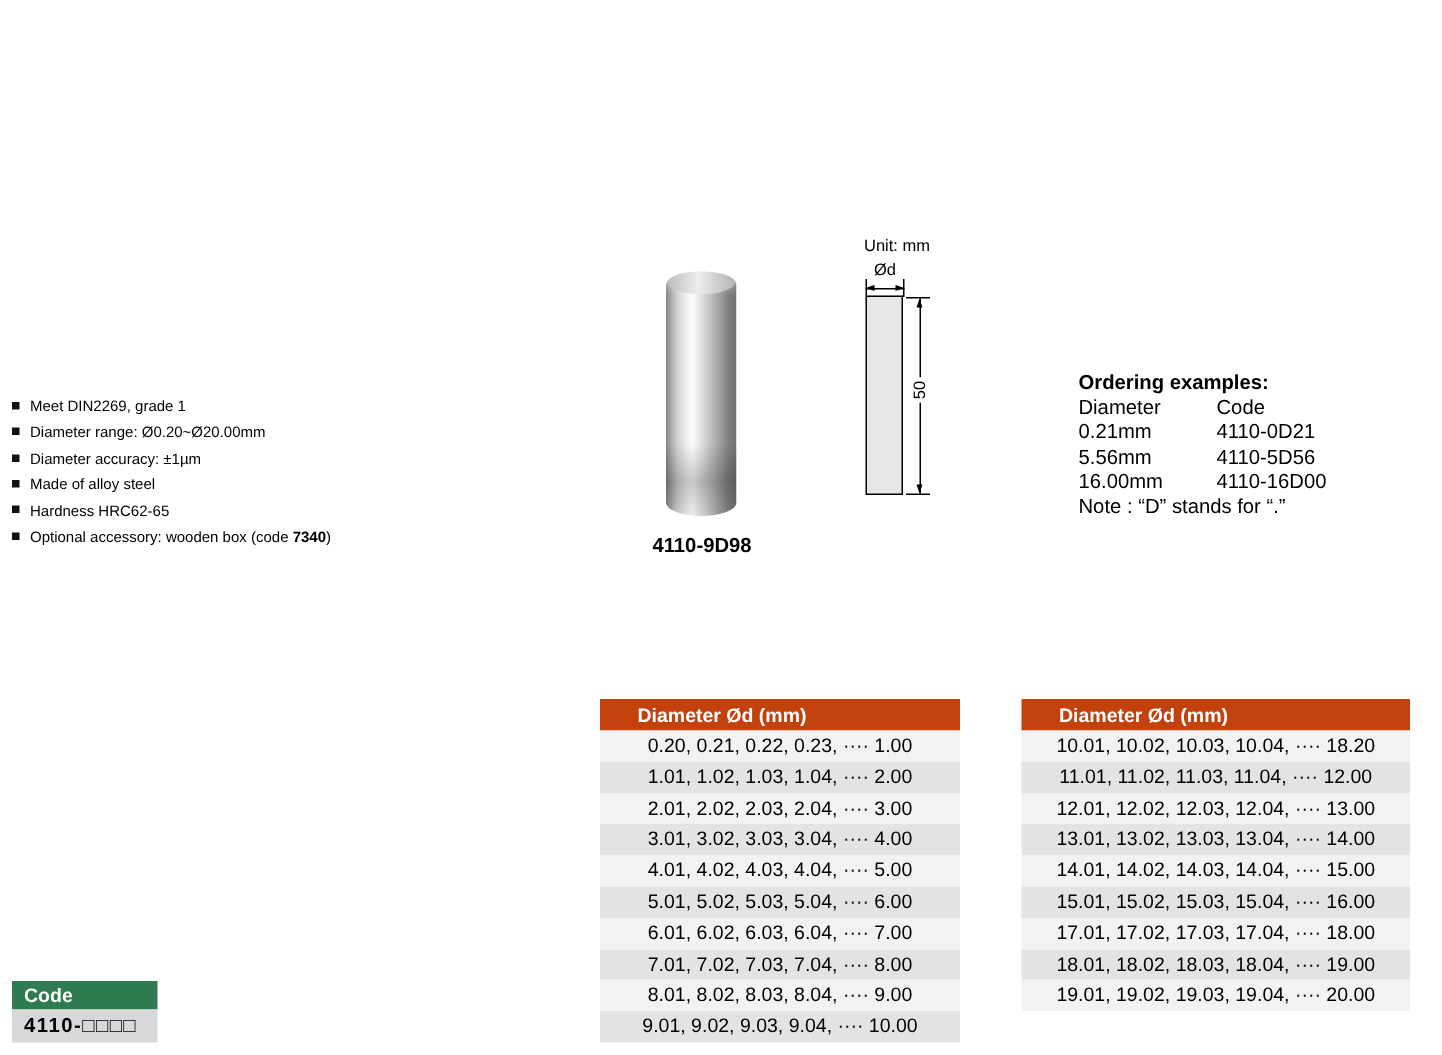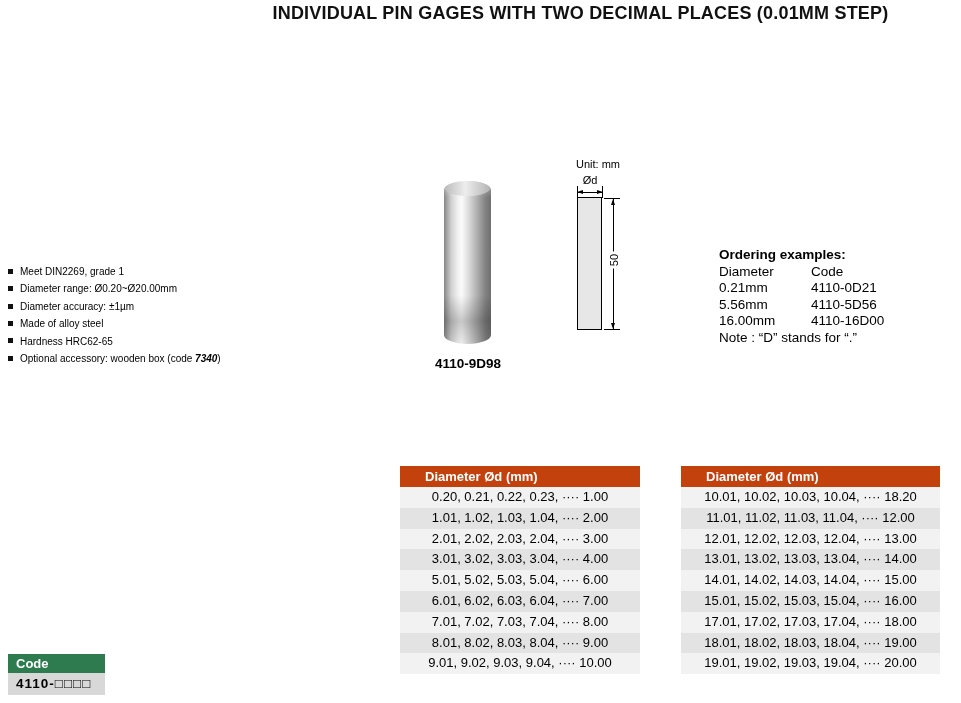--- a/index.html
+++ b/index.html
@@ -9,21 +9,21 @@
   }
   
   .title {
     position:absolute; left:200px; top:3px; width:761px; margin:0;
     font-size:18px; font-weight:bold; text-align:center; letter-spacing:0.2px; color:#111;
   }
   
   .features { position:absolute; left:8px; top:263px; list-style:none; margin:0; padding:0; }
   .features li { font-size:10px; line-height:17.4px; white-space:nowrap; }
   .bullet { display:inline-block; width:5px; height:5px; background:#111; margin:0 7px 2px 0; vertical-align:middle; }
-  .bold { font-weight:bold;font-style:italic; }
+  .bold { font-weight:bold; }
   
   .pin-wrap { position:absolute; left:444px; top:181px; width:47px; height:163px; }
   .pin-body {
     position:absolute; left:0; top:0; width:47px; height:163px;
     border-radius:50% / 9px;
     background:
       linear-gradient(to bottom, rgba(255,255,255,.45), rgba(255,255,255,0) 10%, rgba(0,0,0,0) 70%, rgba(0,0,0,.20) 86%, rgba(0,0,0,.06) 100%),
       linear-gradient(to right, #868686 0%, #cfcfcf 15%, #f2f2f2 30%, #fafafa 38%, #dcdcdc 52%, #b0b0b0 70%, #828282 88%, #707070 100%);
   }
   .pin-cap {
@@ -65,21 +65,20 @@
   .thead { background:#c2410c; color:#fff; font-weight:bold; font-size:13px; height:21px; line-height:21px; padding-left:25px; box-sizing:border-box; }
   .trow { font-size:13px; height:20.8px; line-height:20.8px; text-align:center; white-space:nowrap; }
   .trow:nth-child(even) { background:#f2f2f2; }
   .trow:nth-child(odd)  { background:#e3e3e3; }
 </style>
 </head>
 <body>
 
 <div class="page">
 
-  <h1 class="title">INDIVIDUAL PIN GAGES WITH TWO DECIMAL PLACES (0.01MM STEP)</h1>
 
   <ul class="features">
     <li><span class="bullet"></span><span>Meet DIN2269, grade 1</span></li>
     <li><span class="bullet"></span><span>Diameter range: Ø0.20~Ø20.00mm</span></li>
     <li><span class="bullet"></span><span>Diameter accuracy: ±1µm</span></li>
     <li><span class="bullet"></span><span>Made of alloy steel</span></li>
     <li><span class="bullet"></span><span>Hardness HRC62-65</span></li>
     <li><span class="bullet"></span><span>Optional accessory: wooden box (code </span><span class="bold">7340</span><span>)</span></li>
   </ul>
 
@@ -129,20 +128,21 @@
     <div class="code-header">Code</div>
     <div class="code-value">4110-□□□□</div>
   </div>
 
   <div class="dtable t1">
     <div class="thead">Diameter Ød (mm)</div>
     <div class="trow">0.20, 0.21, 0.22, 0.23, ···· 1.00</div>
     <div class="trow">1.01, 1.02, 1.03, 1.04, ···· 2.00</div>
     <div class="trow">2.01, 2.02, 2.03, 2.04, ···· 3.00</div>
     <div class="trow">3.01, 3.02, 3.03, 3.04, ···· 4.00</div>
+    <div class="trow">4.01, 4.02, 4.03, 4.04, ···· 5.00</div>
     <div class="trow">5.01, 5.02, 5.03, 5.04, ···· 6.00</div>
     <div class="trow">6.01, 6.02, 6.03, 6.04, ···· 7.00</div>
     <div class="trow">7.01, 7.02, 7.03, 7.04, ···· 8.00</div>
     <div class="trow">8.01, 8.02, 8.03, 8.04, ···· 9.00</div>
     <div class="trow">9.01, 9.02, 9.03, 9.04, ···· 10.00</div>
   </div>
 
   <div class="dtable t2">
     <div class="thead">Diameter Ød (mm)</div>
     <div class="trow">10.01, 10.02, 10.03, 10.04, ···· 18.20</div>

